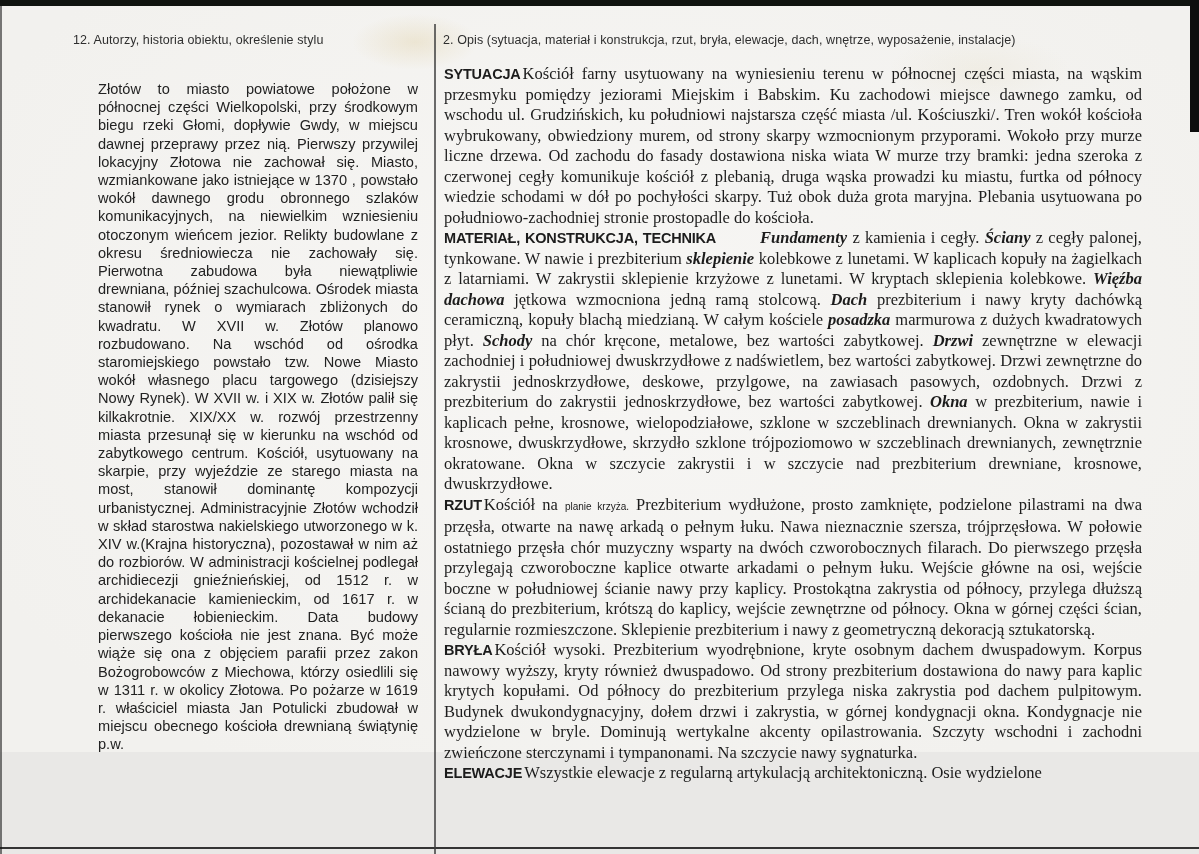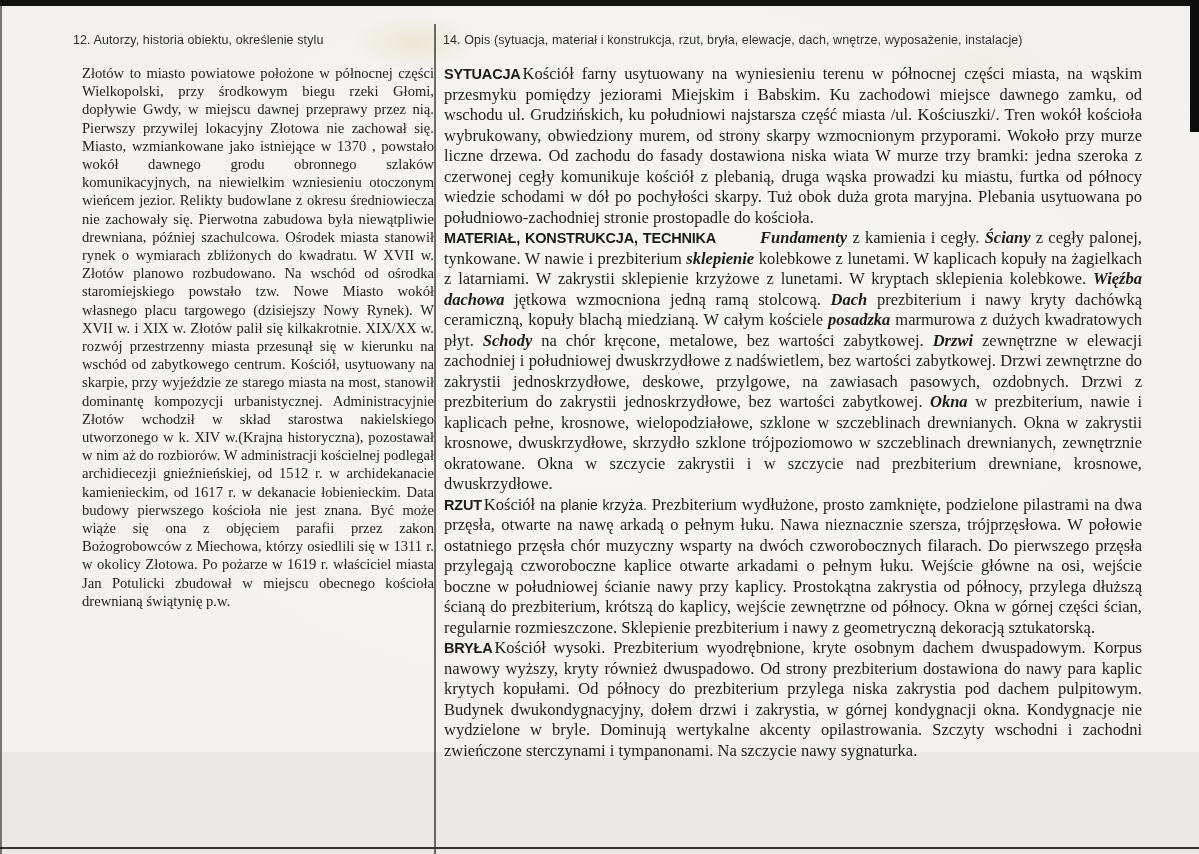--- a/index.html
+++ b/index.html
@@ -35,22 +35,22 @@
     font-size: 12.5px; color: #2e2e2e; letter-spacing: .1px;
     white-space: nowrap;
   }
   .hdr-left  { left: 73px; }
   .hdr-right { left: 443px; }
   
   .col-left {
     position: absolute; left: 82px; top: 64px; width: 352px;
   }
   .body-left {
-    margin: 0;
-    font-family: Liberation Serif, serif;
+    margin: 16px;
+    font-family: Liberation Sans, sans-serif;
     font-size: 14.6px; line-height: 18.2px;
     text-align: justify; color: #222;
   }
   
   .col-right {
     position: absolute; left: 444px; top: 64px; width: 698px;
   }
   .section {
     margin: 0;
     font-family: "Liberation Serif", serif;
@@ -60,40 +60,41 @@
   .section .label {
     font-family: "Liberation Sans", sans-serif;
     font-weight: bold; font-size: 14.5px;
     letter-spacing: -0.2px;
     margin-right: 2px;
   }
   .s-material .label { margin-right: 44px; }
   .s-rzut     .label { }
   .s-bryla    .label { }
   .em { font-style: italic; font-weight: bold; }
-  .sm { font-family: "Liberation Sans", sans-serif; font-size: 14px; }
+  .sm { font-family: "Liberation Sans", sans-serif; font-size: 10px; }
 </style>
 </head>
 <body>
 
 <div class="page">
 
   <div class="edge edge-top"></div>
   <div class="edge edge-right"></div>
   <div class="edge edge-left"></div>
   <div class="edge edge-bottom"></div>
   <div class="divider"></div>
 
   <div class="hdr hdr-left">12. Autorzy, historia obiektu, określenie stylu</div>
-  <div class="hdr hdr-right">14. Opis (sytuacja, materiał i konstrukcja, rzut, bryła, elewacje, dach, wnętrze, wyposażenie, instalacje)</div>
+  <div class="hdr hdr-right">2. Opis (sytuacja, materiał i konstrukcja, rzut, bryła, elewacje, dach, wnętrze, wyposażenie, instalacje)</div>
 
   <div class="col-left">
     <p class="body-left">Złotów to miasto powiatowe położone w północnej części Wielkopolski, przy środkowym biegu rzeki Głomi, dopływie Gwdy, w miejscu dawnej przeprawy przez nią. Pierwszy przywilej lokacyjny Złotowa nie zachował się. Miasto, wzmiankowane jako istniejące w 1370 , powstało wokół dawnego grodu obronnego szlaków komunikacyjnych, na niewielkim wzniesieniu otoczonym wieńcem jezior. Relikty budowlane z okresu średniowiecza nie zachowały się. Pierwotna zabudowa była niewątpliwie drewniana, później szachulcowa. Ośrodek miasta stanowił rynek o wymiarach zbliżonych do kwadratu. W XVII w. Złotów planowo rozbudowano. Na wschód od ośrodka staromiejskiego powstało tzw. Nowe Miasto wokół własnego placu targowego (dzisiejszy Nowy Rynek). W XVII w. i XIX w. Złotów palił się kilkakrotnie. XIX/XX w. rozwój przestrzenny miasta przesunął się w kierunku na wschód od zabytkowego centrum. Kościół, usytuowany na skarpie, przy wyjeździe ze starego miasta na most, stanowił dominantę kompozycji urbanistycznej. Administracyjnie Złotów wchodził w skład starostwa nakielskiego utworzonego w k. XIV w.(Krajna historyczna), pozostawał w nim aż do rozbiorów. W administracji kościelnej podlegał archidiecezji gnieźnieńskiej, od 1512 r. w archidekanacie kamienieckim, od 1617 r. w dekanacie łobienieckim.  Data budowy pierwszego kościoła nie jest znana. Być może wiąże się ona z objęciem parafii przez zakon Bożogrobowców z Miechowa, którzy osiedlili się w 1311 r. w okolicy Złotowa. Po pożarze w 1619 r. właściciel miasta Jan Potulicki zbudował w miejscu obecnego kościoła drewnianą świątynię p.w.</p>
   </div>
 
   <div class="col-right">
     <p class="section s-sytuacja"><span class="label">SYTUACJA</span><span><span>Kościół farny usytuowany na wyniesieniu terenu w północnej części miasta, na wąskim przesmyku pomiędzy jeziorami Miejskim i Babskim. Ku zachodowi miejsce dawnego zamku, od wschodu ul. Grudzińskich, ku południowi najstarsza część miasta /ul. Kościuszki/. Tren wokół kościoła wybrukowany, obwiedziony murem, od strony skarpy wzmocnionym przyporami. Wokoło przy murze liczne drzewa. Od zachodu do fasady dostawiona niska wiata W murze trzy bramki: jedna szeroka z czerwonej cegły komunikuje kościół z plebanią, druga wąska prowadzi ku miastu, furtka od północy wiedzie schodami w dół po pochyłości skarpy. Tuż obok duża grota maryjna. Plebania usytuowana po południowo-zachodniej stronie prostopadle do kościoła.</span></span></p>
     <p class="section s-material"><span class="label">MATERIAŁ, KONSTRUKCJA, TECHNIKA</span><span><span class="em">Fundamenty</span><span> z kamienia i cegły. </span><span class="em">Ściany</span><span> z cegły palonej, tynkowane. W nawie i prezbiterium </span><span class="em">sklepienie</span><span> kolebkowe z lunetami. W kaplicach kopuły na żagielkach z latarniami. W zakrystii sklepienie krzyżowe z lunetami. W kryptach sklepienia kolebkowe. </span><span class="em">Więźba dachowa</span><span> jętkowa wzmocniona jedną ramą stolcową. </span><span class="em">Dach</span><span> prezbiterium i nawy kryty dachówką ceramiczną, kopuły blachą miedzianą. W całym kościele </span><span class="em">posadzka</span><span> marmurowa z dużych kwadratowych płyt. </span><span class="em">Schody</span><span> na chór kręcone, metalowe, bez wartości zabytkowej. </span><span class="em">Drzwi</span><span> zewnętrzne w elewacji zachodniej i południowej dwuskrzydłowe z nadświetlem, bez wartości zabytkowej. Drzwi zewnętrzne do zakrystii jednoskrzydłowe, deskowe, przylgowe, na zawiasach pasowych, ozdobnych. Drzwi z prezbiterium do zakrystii jednoskrzydłowe, bez wartości zabytkowej. </span><span class="em">Okna</span><span> w prezbiterium, nawie i kaplicach pełne, krosnowe, wielopodziałowe, szklone w szczeblinach drewnianych. Okna w zakrystii krosnowe, dwuskrzydłowe, skrzydło szklone trójpoziomowo w szczeblinach drewnianych, zewnętrznie okratowane. Okna w szczycie zakrystii i w szczycie nad prezbiterium drewniane, krosnowe, dwuskrzydłowe.</span></span></p>
     <p class="section s-rzut"><span class="label">RZUT</span><span><span>Kościół na </span><span class="sm">planie krzyża.</span><span> Prezbiterium wydłużone, prosto zamknięte, podzielone pilastrami na dwa przęsła, otwarte na nawę arkadą o pełnym łuku. Nawa nieznacznie szersza, trójprzęsłowa. W połowie ostatniego przęsła chór muzyczny wsparty na dwóch czworobocznych filarach. Do pierwszego przęsła przylegają czworoboczne kaplice otwarte arkadami o pełnym łuku. Wejście główne na osi, wejście boczne w południowej ścianie nawy przy kaplicy. Prostokątna zakrystia od północy, przylega dłuższą ścianą do prezbiterium, krótszą do kaplicy, wejście zewnętrzne od północy. Okna w górnej części ścian, regularnie rozmieszczone. Sklepienie prezbiterium i nawy z geometryczną dekoracją sztukatorską.</span></span></p>
     <p class="section s-bryla"><span class="label">BRYŁA</span><span><span>Kościół wysoki. Prezbiterium wyodrębnione, kryte osobnym dachem dwuspadowym. Korpus nawowy wyższy, kryty również dwuspadowo. Od strony prezbiterium dostawiona do nawy para kaplic krytych kopułami. Od północy do prezbiterium przylega niska zakrystia pod dachem pulpitowym. Budynek dwukondygnacyjny, dołem drzwi i zakrystia, w górnej kondygnacji okna. Kondygnacje nie wydzielone w bryle. Dominują wertykalne akcenty opilastrowania. Szczyty wschodni i zachodni zwieńczone sterczynami i tympanonami. Na szczycie nawy sygnaturka.</span></span></p>
+    <p class="section s-elewacje"><span class="label">ELEWACJE</span><span><span>Wszystkie elewacje z regularną artykulacją architektoniczną. Osie wydzielone</span></span></p>
   </div>
 
 </div>
 
 </body></html>

